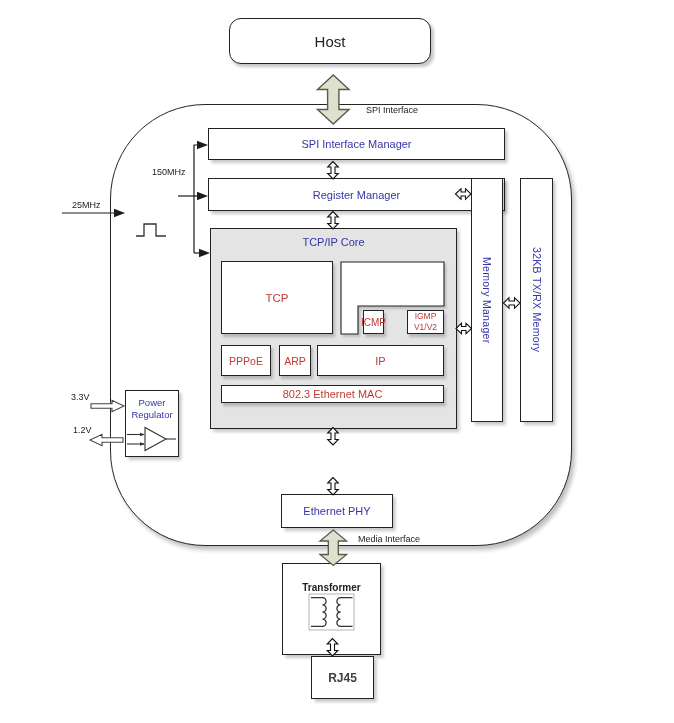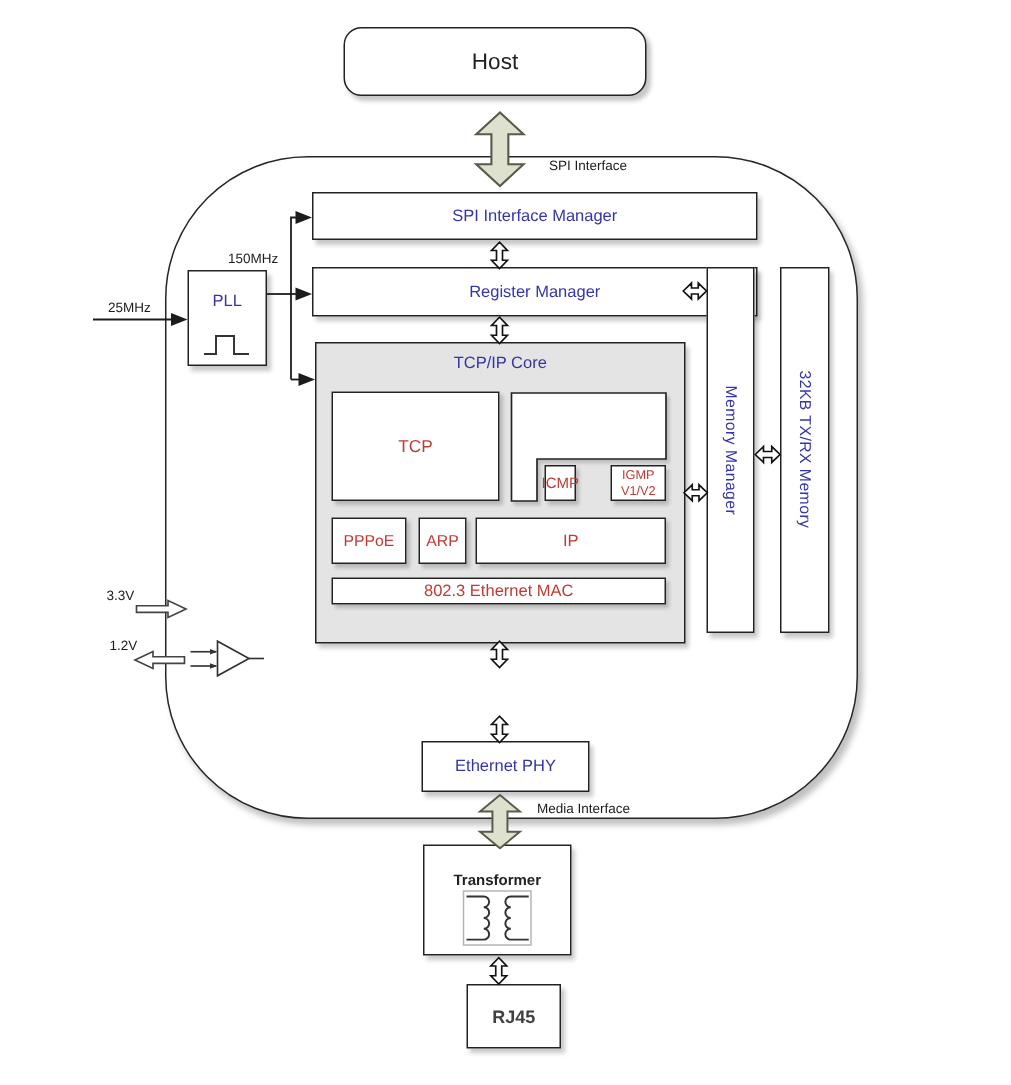--- a/index.html
+++ b/index.html
@@ -93,26 +93,29 @@
   </div>
   <div class="box vbox blue" style="left:520px;top:178px;width:33px;height:244px;">
     <span>32KB TX/RX Memory</span>
   </div>
 
 
   <div class="box blue" style="left:281px;top:494px;width:112px;height:34px;font-size:11px;">
     <span>Ethernet PHY</span>
   </div>
 
-  <div class="box blue" style="left:125px;top:180px;width:53px;height:64px;font-size:11px;align-items:flex-start;">
-    <span style="margin-top:14px;">PLL</span>
+
+  <div class="box blue two" style="left:125px;top:390px;width:54px;height:67px;font-size:9.5px;align-items:flex-start;">
+    <span style="margin-top:6px;">
+      <span style="display:block;">Power</span>
+      <span style="display:block;">Regulator</span>
+    </span>
   </div>
 
-
-  <div class="box" style="left:282px;top:563px;width:99px;height:74px;">
+  <div class="box" style="left:282px;top:563px;width:99px;height:92px;">
     <span style="position:absolute;top:18px;left:0;width:100%;font-size:10px;font-weight:bold;color:#222;">Transformer</span>
   </div>
 
   <div class="box" style="left:311px;top:656px;width:63px;height:43px;font-size:12px;font-weight:bold;color:#404040;">
     <span>RJ45</span>
   </div>
 
   <span class="lbl" style="left:366px;top:105px;">SPI Interface</span>
   <span class="lbl" style="left:358px;top:534px;">Media Interface</span>
   <span class="lbl" style="left:152px;top:167px;">150MHz</span>

